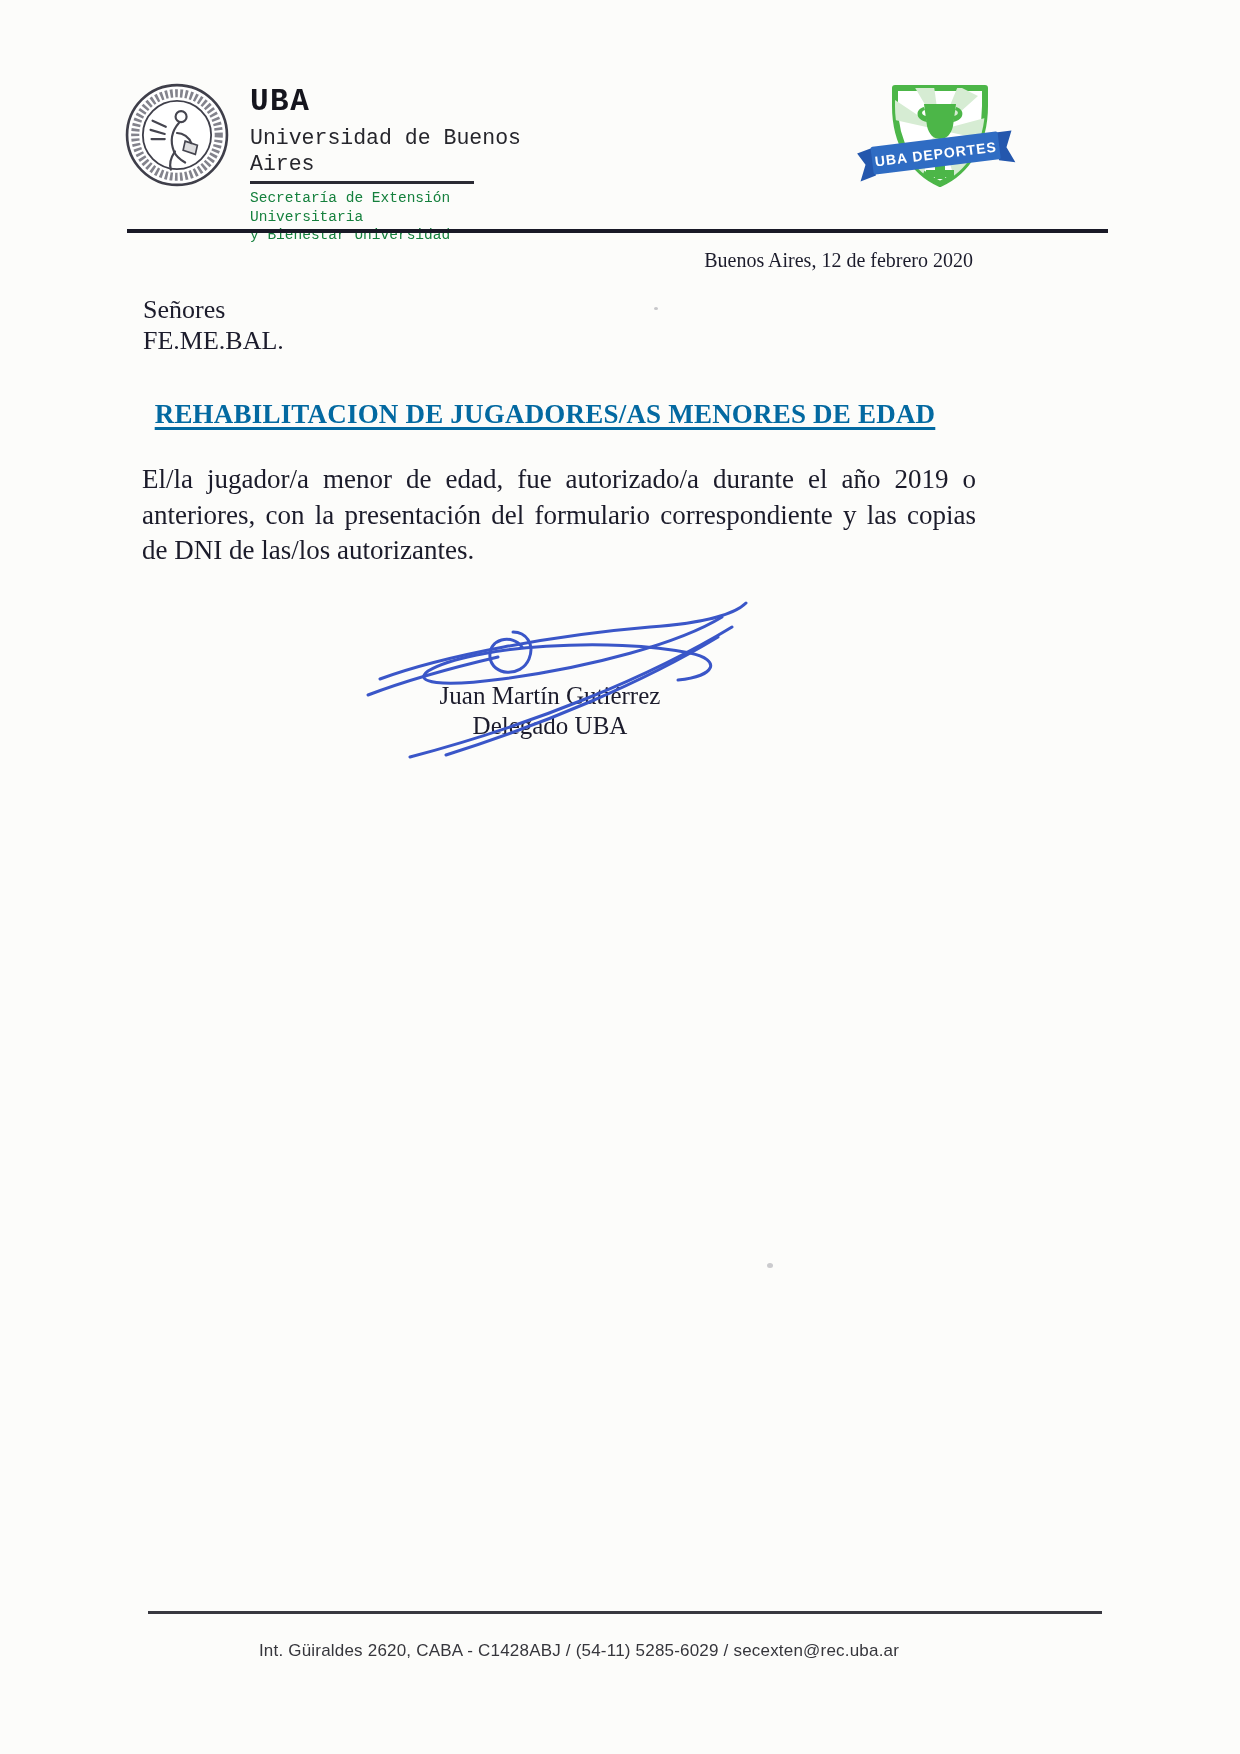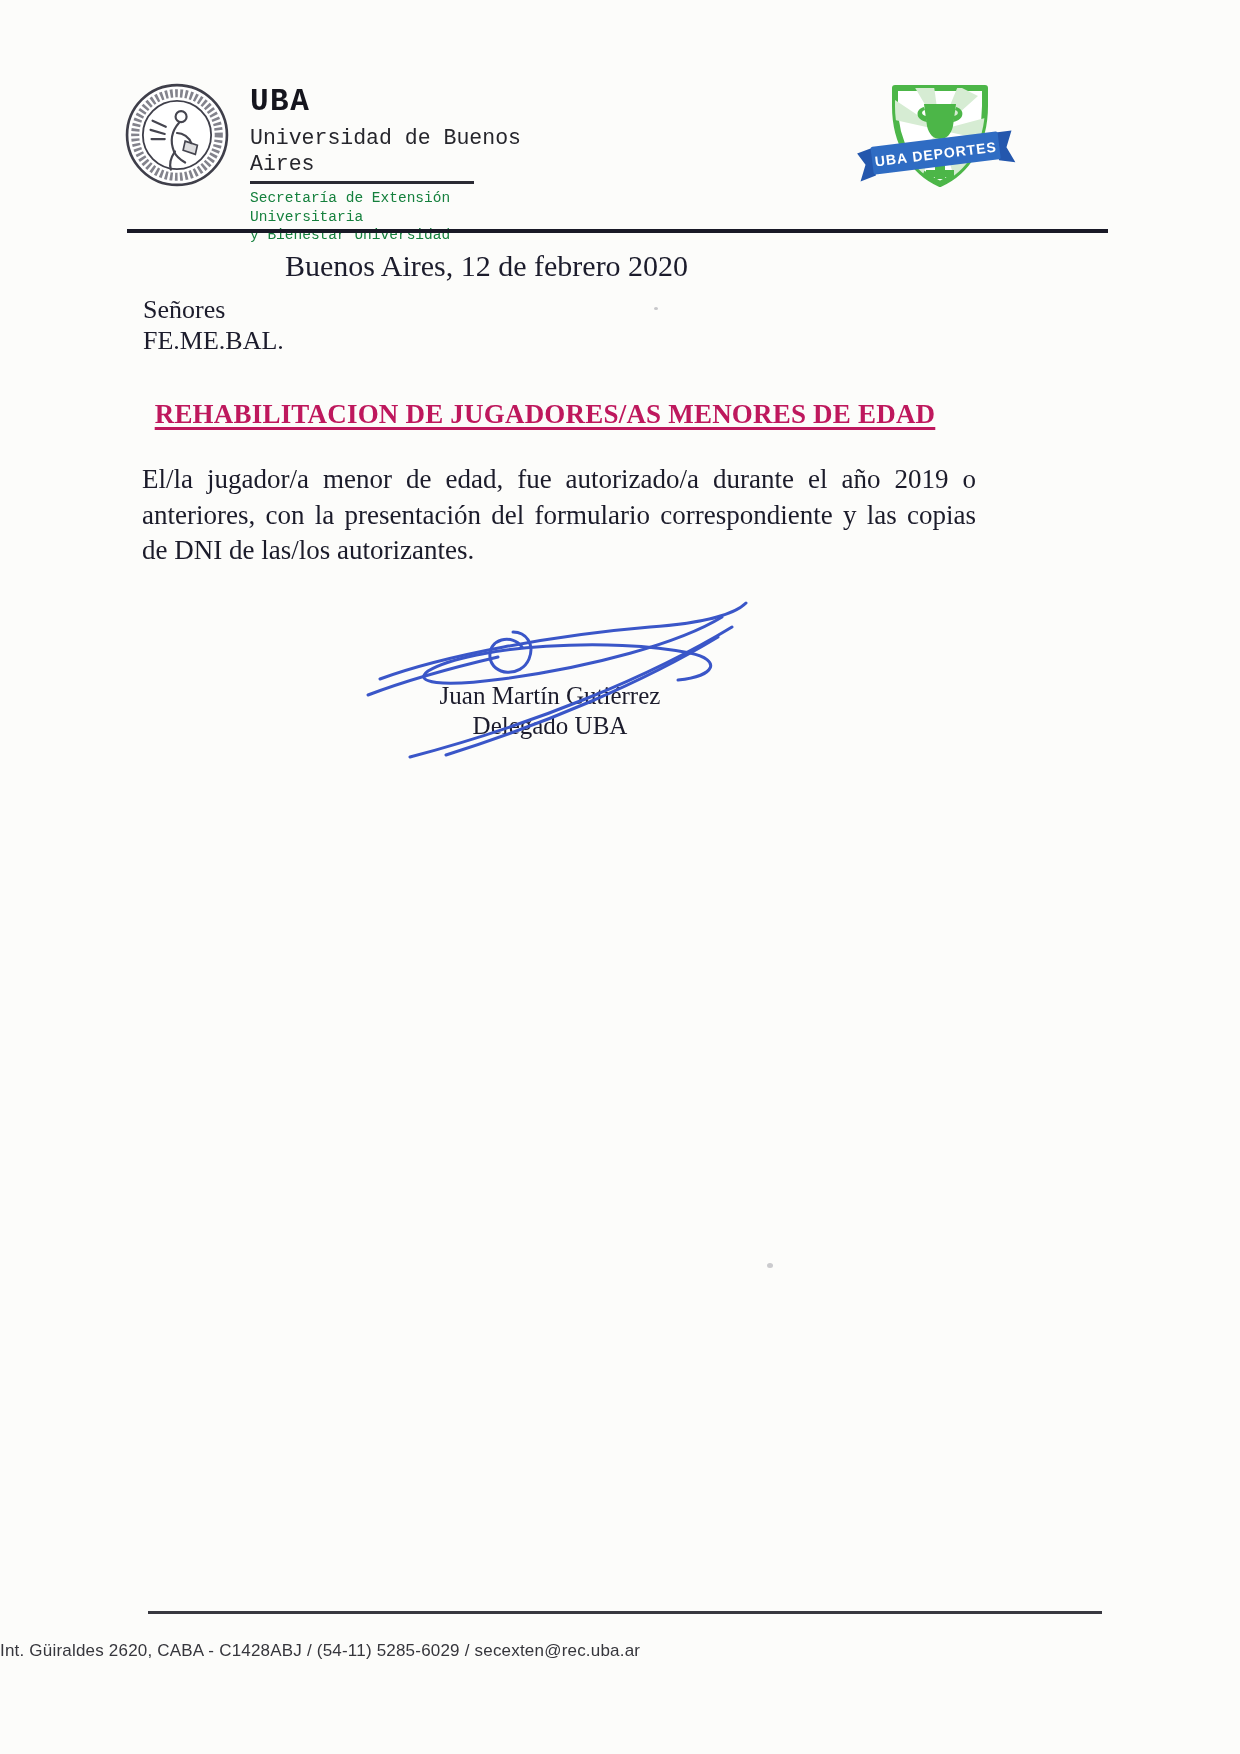--- a/index.html
+++ b/index.html
@@ -15,43 +15,43 @@
   
   .seal{position:absolute;left:124px;top:82px;width:106px;height:106px;}
   .header-text{position:absolute;left:250px;top:86px;width:300px;font-family:Liberation Mono, monospace;}
   .uba-acronym{font-size:31px;font-weight:bold;letter-spacing:1.5px;color:#15151d;line-height:32px;}
   .uba-university{font-size:21.5px;color:#26262c;line-height:26px;margin-top:7px;}
   .header-divider{width:224px;height:3px;background:#2a2a33;margin:4px 0 5px 0;}
   .secretariat{font-size:14.5px;color:#15803d;line-height:18.5px;}
   .deportes{position:absolute;left:852px;top:78px;width:168px;height:128px;}
   .top-rule{position:absolute;left:127px;top:229px;width:981px;height:4px;background:#191926;}
   
-  .date-line{position:absolute;top:249px;left:0;width:973px;text-align:center;font-size:30px;color:#1c1c2c;}
+  .date-line{position:absolute;top:249px;left:0;width:973px;text-align:right;font-size:20px;color:#1c1c2c;}
   .recipient{position:absolute;left:143px;top:294px;font-size:26px;line-height:31px;color:#1c1c2c;}
   .letter-title{
     position:absolute;left:130px;top:399px;width:830px;text-align:center;
-    font-size:27px;font-weight:bold;color:#be185d;letter-spacing:.2px;
+    font-size:27px;font-weight:bold;color:#0369a1;letter-spacing:.2px;
   }
   .letter-title span{
     text-decoration:underline;
     text-decoration-thickness:2.5px;
     text-underline-offset:4px;
   }
   .letter-body{
     position:absolute;left:142px;top:462px;width:834px;
     font-size:27px;line-height:35.5px;color:#1b1b2a;
     text-align:justify;
   }
   .signer-block{position:absolute;left:300px;top:681px;width:500px;text-align:center;
     font-size:25px;line-height:30px;color:#1c1c2c;}
   .signature{position:absolute;left:350px;top:583px;width:400px;height:185px;z-index:5;pointer-events:none;}
   
   .footer-rule{position:absolute;left:148px;top:1611px;width:954px;height:2.5px;background:#38383f;}
   .footer-line{
-    position:absolute;left:0;top:1641px;width:1158px;text-align:left;
+    position:absolute;left:0;top:1641px;width:1158px;text-align:center;
     font-family:"Liberation Sans",sans-serif;font-size:17px;color:#36363c;letter-spacing:.2px;
   }
   
   .artifact{position:absolute;border-radius:50%;background:#9a9aa2;opacity:.55;}
   .artifact.a1{left:654px;top:307px;width:4px;height:3px;}
   .artifact.a2{left:767px;top:1263px;width:6px;height:5px;opacity:.5;}
 </style>
 </head>
 <body>
 

